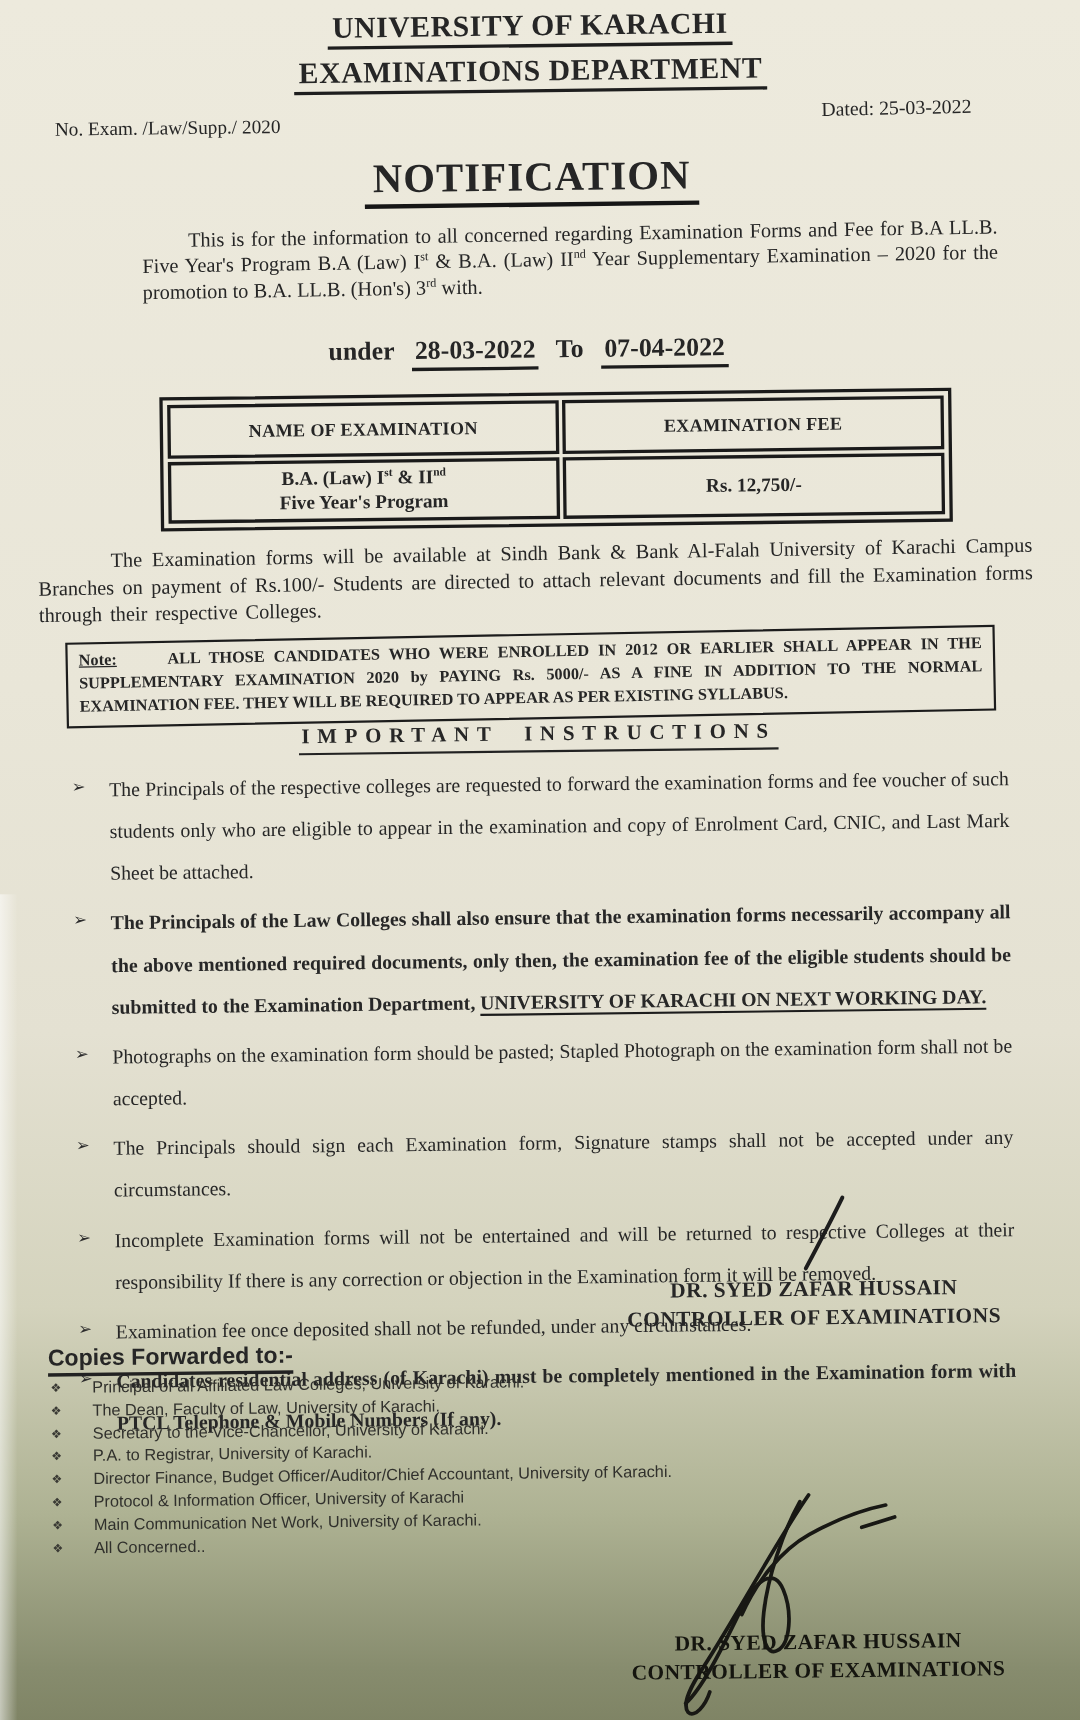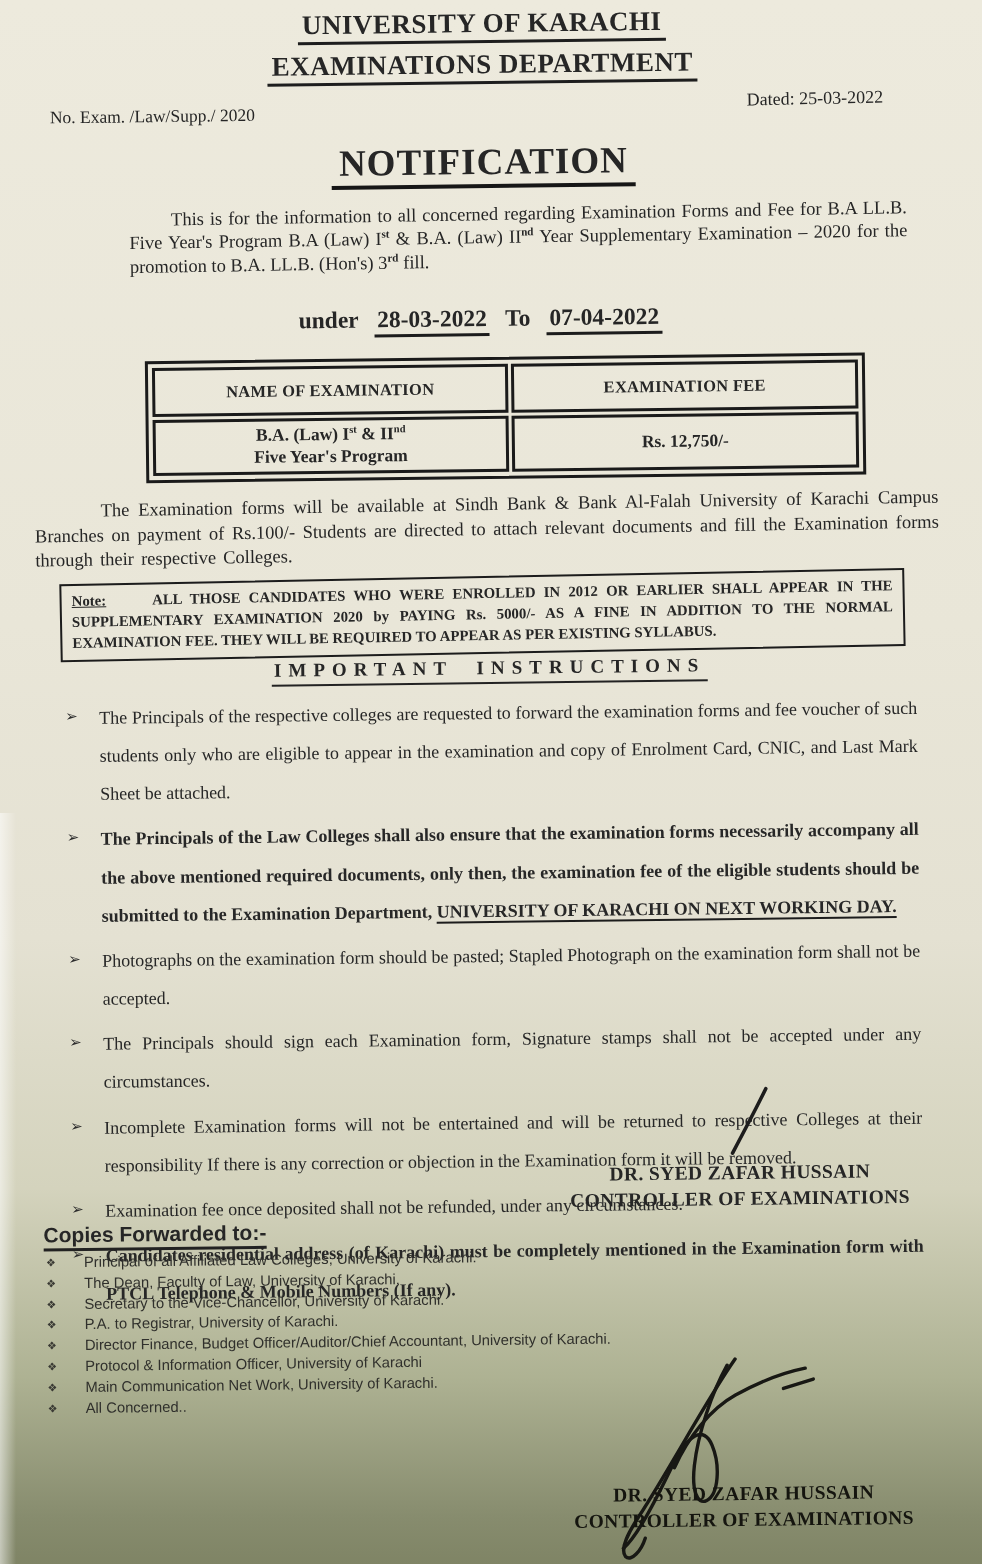--- a/index.html
+++ b/index.html
@@ -35,21 +35,21 @@
     display:inline-block; font-weight:bold; font-size:37px; letter-spacing:1px;
     border-bottom:4px solid #161616; padding:0 8px 1px;
   }
 
   
   .intro{
     position:absolute; left:136px; top:203px; width:778px;
     font-size:18.5px; line-height:1.26; text-align:justify; text-indent:42px;
     transform:rotate(-.25deg);
   }
-  sup { vertical-align:super; font-size:60%; line-height:0;font-weight:bold; }
+  sup { vertical-align:super; font-size:60%; line-height:0; }
 
   
   .period{
     position:absolute; top:305px; left:0; right:0; text-align:center;
     font-size:23.5px; font-weight:bold;
   }
   .period .dt{ border-bottom:3px solid #1c1c1c; padding:0 3px 1px; margin:0 10px; display:inline-block; }
 
   
   .doc-table{
@@ -125,21 +125,21 @@
     <div class="hdr-line"><span>UNIVERSITY OF KARACHI</span></div>
     <div class="hdr-line"><span>EXAMINATIONS DEPARTMENT</span></div>
   </div>
   <div class="refno">No. Exam. /Law/Supp./ 2020</div>
   <div class="dated">Dated: 25-03-2022</div>
 
   <div class="title">
     <span>NOTIFICATION</span>
   </div>
 
-  <p class="intro"><span>This is for the information to all concerned regarding Examination Forms and Fee for B.A LL.B. Five Year's Program B.A (Law) I</span><sup>st</sup><span> &amp; B.A. (Law) II</span><sup>nd</sup><span> Year Supplementary Examination – 2020 for the promotion to B.A. LL.B. (Hon's) 3</span><sup>rd</sup><span> fill.</span></p>
+  <p class="intro"><span>This is for the information to all concerned regarding Examination Forms and Fee for B.A LL.B. Five Year's Program B.A (Law) I</span><sup>st</sup><span> &amp; B.A. (Law) II</span><sup>nd</sup><span> Year Supplementary Examination – 2020 for the promotion to B.A. LL.B. (Hon's) 3</span><sup>rd</sup><span> with.</span></p>
 
   <div class="period">
     <span>under</span>
     <span class="dt">28-03-2022</span>
     <span>To</span>
     <span class="dt">07-04-2022</span>
   </div>
 
   <div class="doc-table">
     <div class="cell head">NAME OF EXAMINATION</div>

